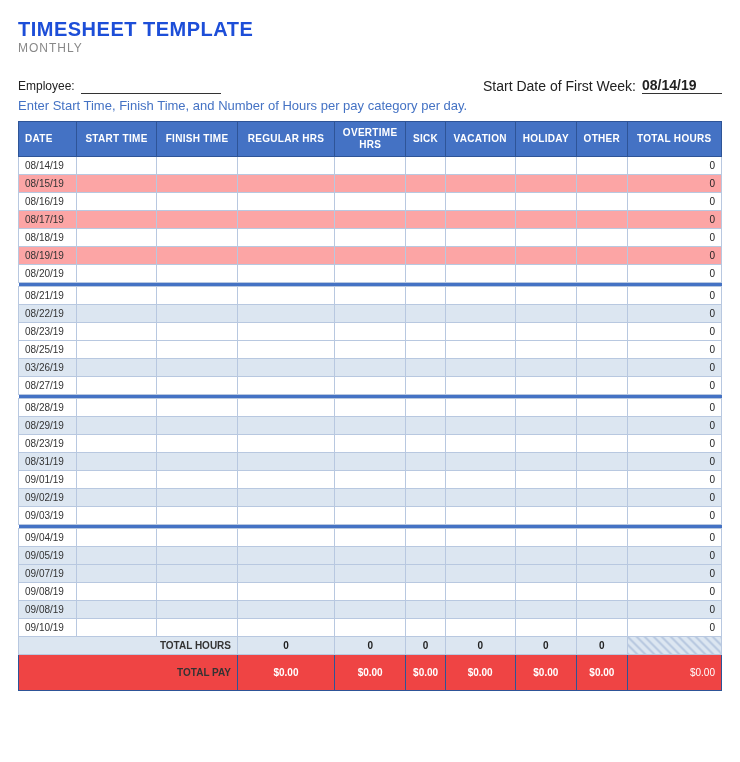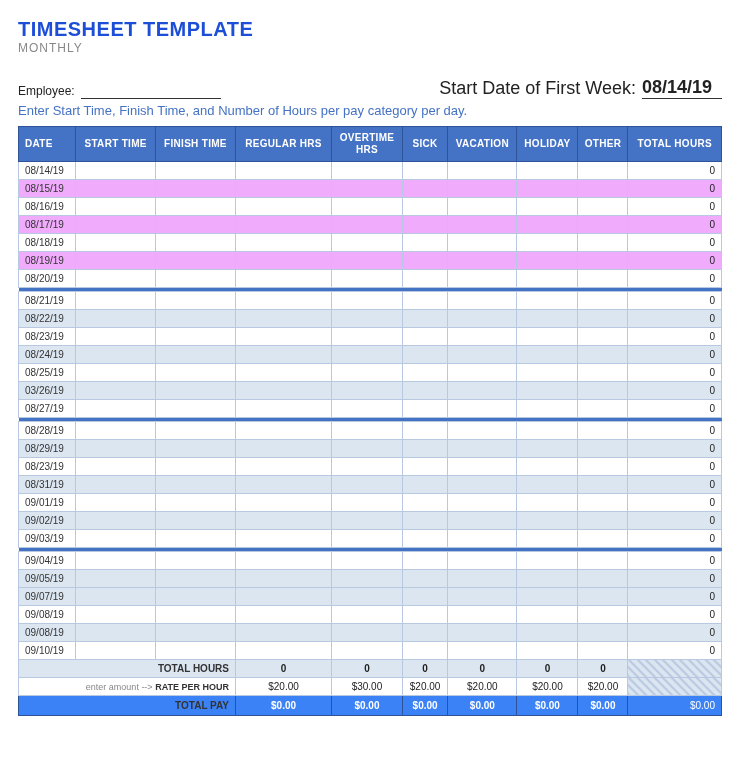--- a/index.html
+++ b/index.html
@@ -39,21 +39,21 @@
     .underline-field {
       border-bottom: 1px solid #333;
       min-width: 140px;
       height: 16px;
       display: inline-block;
     }
     .start-date-field {
       display: flex;
       align-items: center;
       gap: 6px;
-      font-size: 18px;
+      font-size: 14px;
     }
     .start-date-value {
       border-bottom: 1px solid #333;
       min-width: 80px;
       font-weight: bold;
       padding-right: 4px;
     }
     .instruction {
       color: #4472c4;
       font-size: 13px;
@@ -97,21 +97,21 @@
       color: #333;
     }
     tbody tr td:last-child {
       text-align: right;
       padding-right: 6px;
       font-weight: normal;
     }
 
     
     .week1 td { background-color: #ffffff; }
-    .week1.alt td { background-color: #f0abfc; }
+    .week1.alt td { background-color: #fca5a5; }
     .week2 td { background-color: #ffffff; }
     .week2.alt td { background-color: #dce6f1; }
     .week3 td { background-color: #ffffff; }
     .week3.alt td { background-color: #dce6f1; }
     .week4 td { background-color: #ffffff; }
     .week4.alt td { background-color: #dce6f1; }
 
     .separator td {
       background-color: #4472c4 !important;
       height: 4px;
@@ -146,26 +146,26 @@
     .footer-row-rate td:last-child {
       background: repeating-linear-gradient(
         45deg,
         #b8c8e0,
         #b8c8e0 2px,
         #dce6f1 2px,
         #dce6f1 6px
       );
     }
     .footer-row-totalpay td {
-      background-color: #3b82f6;
+      background-color: #ef4444;
       color: #fff;
       font-weight: bold;
       text-align: center;
       border: 1px solid #2e5497;
-      padding: 4px 4px;
+      padding: 12px 4px;
     }
     .footer-row-totalpay td:first-child {
       text-align: right;
       padding-right: 6px;
     }
   </style>
 </head>
 <body>
 
 <div class="page-title">TIMESHEET TEMPLATE</div>
@@ -316,32 +316,20 @@
         <td></td>
         <td></td>
         <td></td>
         <td></td>
         <td></td>
         <td></td>
         <td></td>
         <td></td>
         <td>0</td>
       </tr>
-      <tr class="week2 alt">
-        <td>08/24/19</td>
-        <td></td>
-        <td></td>
-        <td></td>
-        <td></td>
-        <td></td>
-        <td></td>
-        <td></td>
-        <td></td>
-        <td>0</td>
-      </tr>
       <tr class="week2">
         <td>08/25/19</td>
         <td></td>
         <td></td>
         <td></td>
         <td></td>
         <td></td>
         <td></td>
         <td></td>
         <td></td>
@@ -536,30 +524,20 @@
       <tr class="footer-row-totalhours">
         <td colspan="3" style="text-align: right;">TOTAL HOURS</td>
         <td>0</td>
         <td>0</td>
         <td>0</td>
         <td>0</td>
         <td>0</td>
         <td>0</td>
         <td style="background: repeating-linear-gradient(45deg, rgb(184, 200, 224), rgb(184, 200, 224) 2px, rgb(220, 230, 241) 2px, rgb(220, 230, 241) 6px);"></td>
       </tr>
-      <tr class="footer-row-rate">
-        <td colspan="3" style="text-align: right; font-size: 9px;"><span style="color:#888;">enter amount --&gt;</span> <strong>RATE PER HOUR</strong></td>
-        <td>$20.00</td>
-        <td>$30.00</td>
-        <td>$20.00</td>
-        <td>$20.00</td>
-        <td>$20.00</td>
-        <td>$20.00</td>
-        <td style="background: repeating-linear-gradient(45deg, rgb(184, 200, 224), rgb(184, 200, 224) 2px, rgb(220, 230, 241) 2px, rgb(220, 230, 241) 6px);"></td>
-      </tr>
       <tr class="footer-row-totalpay">
         <td colspan="3" style="text-align: right;">TOTAL PAY</td>
         <td>$0.00</td>
         <td>$0.00</td>
         <td>$0.00</td>
         <td>$0.00</td>
         <td>$0.00</td>
         <td>$0.00</td>
         <td>$0.00</td>
       </tr>

